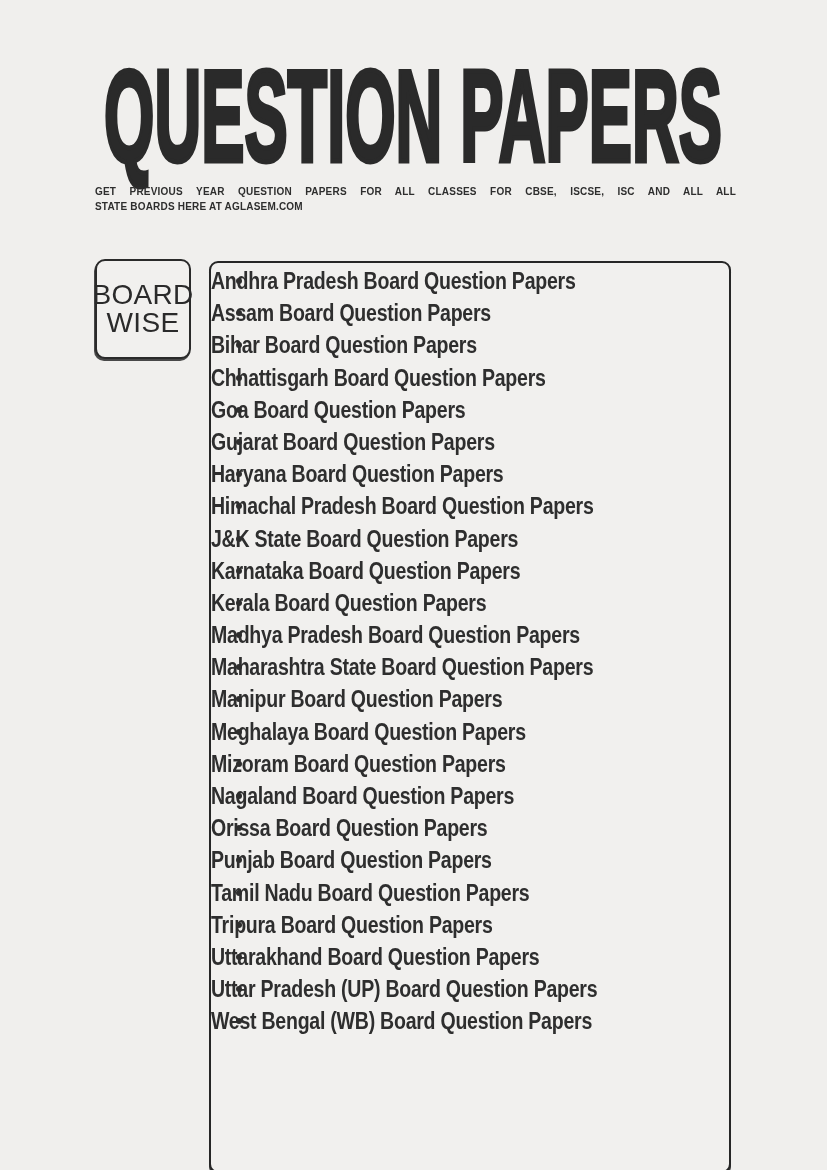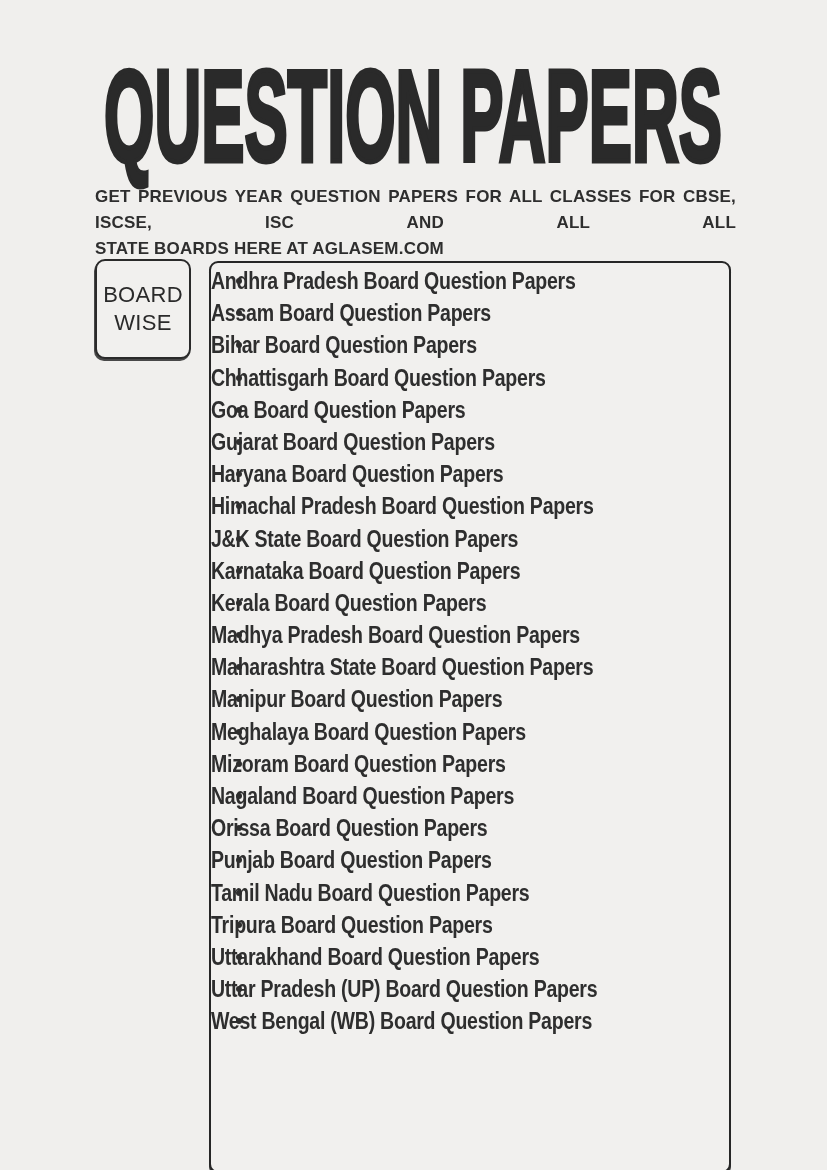--- a/index.html
+++ b/index.html
@@ -30,23 +30,23 @@
     stroke: #2a2a2a;
     stroke-width: 5px;
   }
 
   
   .subtitle {
     position: absolute;
     left: 95px; top: 163px;
     width: 641px;
     color: #2e2e2e;
-    font-size: 17px;
+    font-size: 10px;
     font-weight: 700;
-    line-height: 26px;
+    line-height: 15px;
     letter-spacing: 0.2px;
   }
   .subtitle .line1 {
     text-align: justify;
     text-align-last: justify;
     word-spacing: 1px;
   }
   .subtitle .line2 { text-align: left; }
 
   
@@ -56,21 +56,21 @@
     width: 96px; height: 100px;
     border: 2px solid #2a2a2a;
     border-radius: 10px;
     box-shadow: -1px 2px 0 rgba(42,42,42,0.85);
     background: #f1f0ee;
     display: flex;
     flex-direction: column;
     align-items: center;
     justify-content: center;
     color: #2a2a2a;
-    font-size: 22px;
+    font-size: 28px;
     line-height: 28px;
     letter-spacing: 0.3px;
     text-align: center;
   }
 
   
   .list-panel {
     position: absolute;
     left: 209px; top: 240px;
     width: 522px; height: 912px;

